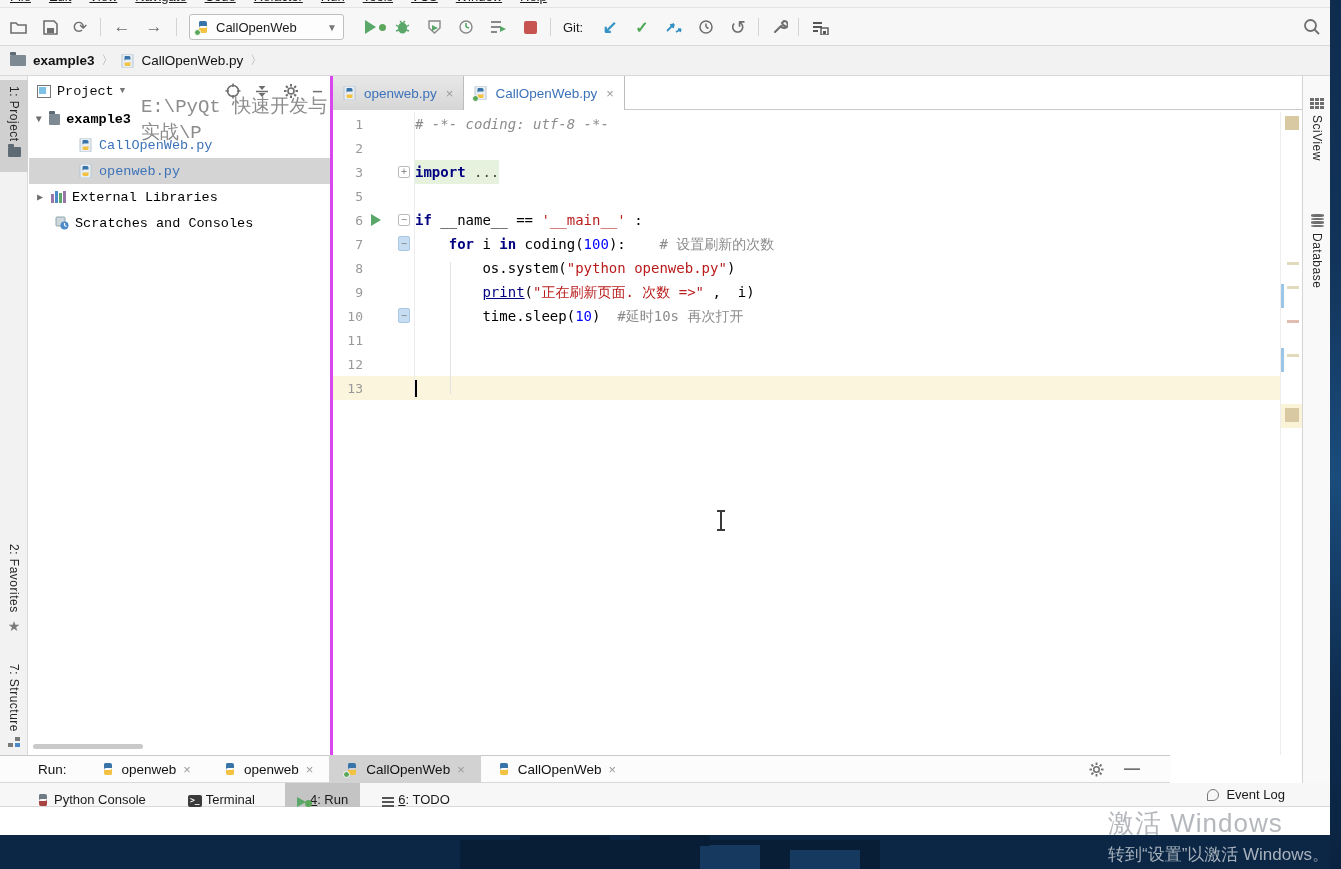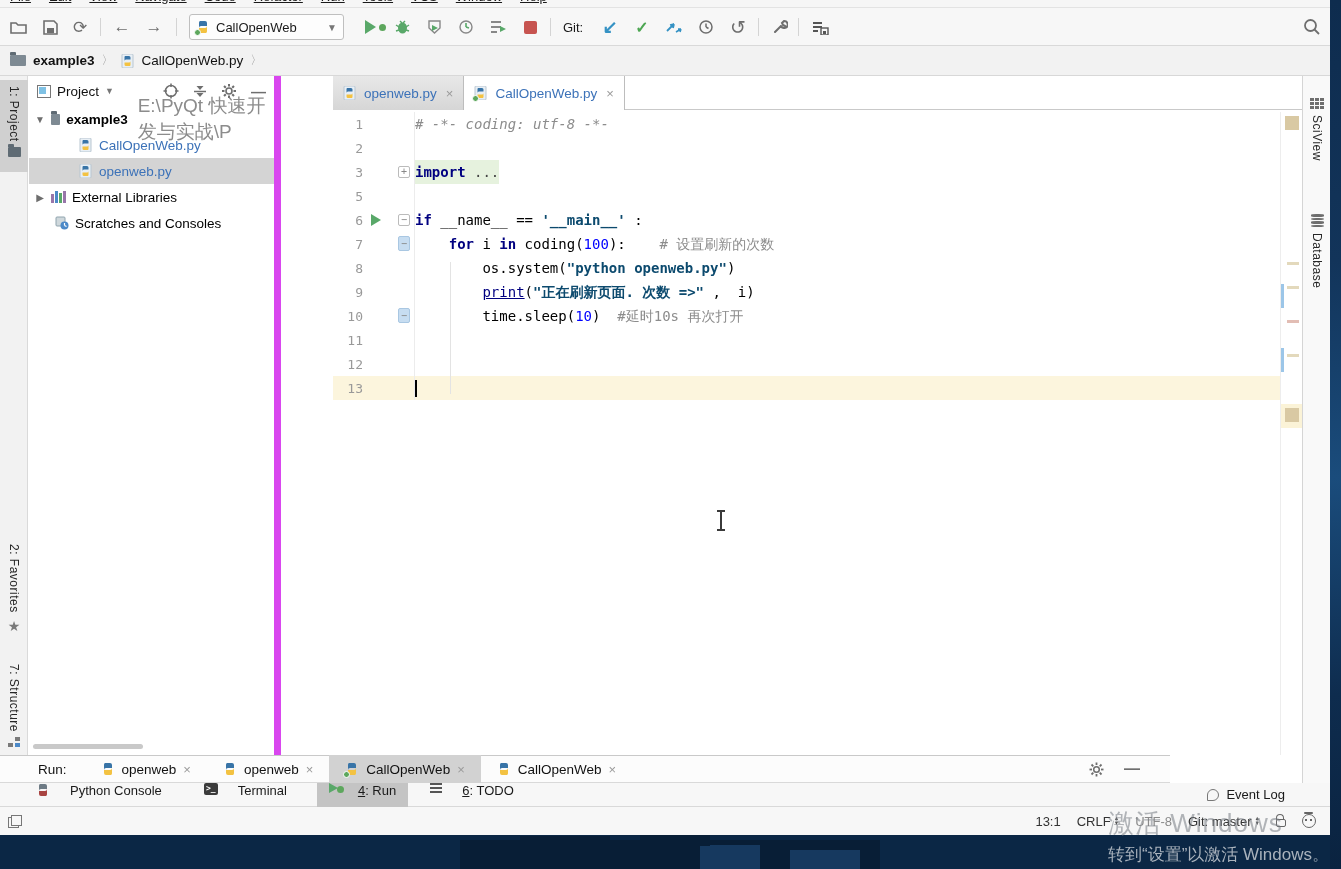--- a/index.html
+++ b/index.html
@@ -46,21 +46,21 @@
   .vlabel { writing-mode: vertical-lr; text-orientation: mixed; font-size: 12px; color: #262626; letter-spacing: 0.5px; }
   #stripe-project { position: absolute; top: 4px; left: 0; width: 28px; height: 92px; background: #D0D0D0; display: flex; flex-direction: column; align-items: center; padding-top: 6px; gap: 5px; }
   .stripe-item { position: absolute; left: 0; width: 28px; display: flex; flex-direction: column; align-items: center; gap: 5px; }
   .folder-ic { width: 13px; height: 10px; background: #5F6B74; border-radius: 1px; position: relative; }
   .folder-ic::before { content: ""; position: absolute; top: -3px; left: 0; width: 6px; height: 3px; background: #5F6B74; border-radius: 1px 1px 0 0; }
   .star-ic { color: #7A7A7A; font-size: 14px; }
   .struct-ic { width: 12px; height: 10px; position: relative; }
   .struct-ic i { position: absolute; width: 5px; height: 4px; background: #7A7A7A; }
 
   
-  #project-panel { position: absolute; left: 29px; top: 76px; width: 252px; height: 679px; background: #FFF; border-right: 7px solid #d946ef; font-size: 13.5px; }
+  #project-panel { position: absolute; left: 29px; top: 76px; width: 304px; height: 679px; background: #FFF; border-right: 3px solid #d946ef; font-size: 13.5px; font-family: Liberation Mono, monospace; }
   #project-header { height: 30px; display: flex; align-items: center; padding: 0 8px; gap: 6px; }
   #project-header .htitle { color: #111; }
   #project-header .chev { color: #777; font-size: 9px; }
   .hicons { margin-left: auto; display: flex; align-items: center; gap: 14px; color: #6E6E6E; }
   .tree-row { height: 26px; display: flex; align-items: center; gap: 6px; position: relative; }
   .tree-row.selected { background: #D4D4D4; }
   .tw { color: #6E6E6E; font-size: 10px; width: 10px; text-align: center; }
   .fname { color: #3C72B8; }
   .fpath { color: #8C8C8C; margin-left: 4px; font-size: 19px; }
   .libs-ic { display: inline-flex; gap: 1px; align-items: flex-end; height: 12px; }
@@ -81,21 +81,21 @@
   .lgut { position: relative; width: 52px; height: 24px; flex: 0 0 52px; border-right: 1px solid #ECECEC; }
   .run-arrow { position: absolute; left: 8px; top: 6px; width: 0; height: 0; border-left: 10px solid #59A869; border-top: 6px solid transparent; border-bottom: 6px solid transparent; }
   .fold { position: absolute; right: 4px; top: 6px; width: 12px; height: 12px; border: 1px solid #BBB; border-radius: 2px; background: #FFF; color: #888; font: 10px/10px "DejaVu Sans Mono", monospace; text-align: center; }
   .fold.blue { background: #C7DDF1; border-color: #A9C7E2; height: 15px; top: 4px; line-height: 13px; }
   pre.ltokens { font: 14px/24px "DejaVu Sans Mono", monospace; color: #000; flex: 1; display: flex; white-space: pre; }
   pre.hl-green { }
   pre.hl-green .tk-kw, pre.hl-green .tk-fold, pre.hl-green .tk-pl { background: #E6F2DE; }
   .tk-comi { color: #8C8C8C; font-style: italic; }
   .tk-com  { color: #8C8C8C; }
   .tk-kw { color: #000080; font-weight: bold; }
-  .tk-str { color: #0c4a6e; font-weight: bold; }
+  .tk-str { color: #b91c1c; font-weight: normal; }
   .tk-num { color: #0000FF; }
   .tk-bi { color: #000080; text-decoration: underline; }
   .tk-fold { color: #444; }
   .caret { display: inline-block; width: 2px; height: 17px; background: #000; }
   #indent-guide { position: absolute; left: 117px; top: 186px; width: 1px; height: 132px; background: #E3E3E3; }
 
   
   #estripe { position: absolute; right: 0; top: 36px; width: 22px; height: 643px; background: #FFFFFF; border-left: 1px solid #EDEDED; }
   .mark { position: absolute; }
 
@@ -112,21 +112,21 @@
   #run-label { margin-left: 38px; margin-right: 18px; color: #111; }
   .rtab { height: 28px; display: flex; align-items: center; gap: 7px; padding: 0 16px; color: #111; }
   .rtab .x { color: #9A9A9A; font-size: 13px; }
   .rtab.selected { background: #D2D2D2; }
   #run-gear-area { margin-left: auto; margin-right: 30px; display: flex; gap: 20px; align-items: center; color: #6E6E6E; }
   #mini-stripe-ic { position: absolute; left: 4px; top: 758px; width: 10px; height: 8px; }
   #mini-stripe-ic i { position: absolute; width: 4px; height: 3px; background: #555; }
 
   
   #tw-bar { position: absolute; left: 0; top: 783px; width: 1330px; height: 24px; background: #F7F7F7; border-bottom: 1px solid #D9D9D9; display: flex; align-items: center; font-size: 13px; color: #1A1A1A; }
-  .twb { height: 24px; display: flex; align-items: flex-start; gap: 20px; padding: 0 12px; }
+  .twb { height: 24px; display: flex; align-items: flex-end; gap: 4px; padding: 0 12px; }
   .twb.selected { background: #C4C4C4; }
   .twb u { text-decoration: underline; }
   .term-ic { width: 14px; height: 12px; background: #3B3B3B; border-radius: 2px; color: #FFF; font: bold 8px/12px "DejaVu Sans Mono", monospace; text-align: center; }
   .todo-ic { display: flex; flex-direction: column; gap: 2px; }
   .todo-ic i { width: 12px; height: 2px; background: #555; }
   .runsmall { width: 0; height: 0; border-left: 9px solid #59A869; border-top: 5px solid transparent; border-bottom: 5px solid transparent; position: relative; }
   #event-log { margin-left: auto; margin-right: 45px; display: flex; align-items: center; gap: 7px; }
   .bubble-ic { width: 12px; height: 12px; border: 1.5px solid #777; border-radius: 50% 50% 50% 0; }
 
   
@@ -655,40 +655,20 @@
             <i></i>
           </span>
         <span><u>6</u><span>: TODO</span></span>
       </div>
       <div id="event-log">
         <span class="bubble-ic"></span>
         <span>Event Log</span>
       </div>
     </div>
 
-    <div id="status-bar">
-      <span id="sb-left" class="sqs">
-          <i style="left:0;top:2px;width:11px;height:11px;"></i>
-          <i style="left:3px;top:0;width:11px;height:11px;background:#F7F7F7;"></i>
-        </span>
-      <span id="sb-right">
-        <span class="sb-item">13:1</span>
-        <span class="sb-item">
-            <span>CRLF</span>
-            <span class="ud">▲<br>▼</span>
-          </span>
-        <span class="sb-item" style="color:#8A8A8A;">UTF-8</span>
-        <span class="sb-item">
-            <span>Git: master</span>
-            <span class="ud">▲<br>▼</span>
-          </span>
-        <span class="lock-ic"></span>
-        <span class="hector-ic"></span>
-      </span>
-    </div>
 
   </div>
 
   <div id="wm2">转到“设置”以激活 Windows。</div>
   <div id="wm1">激活 Windows</div>
 
   <div id="ibeam"></div>
 
 </div>
 

